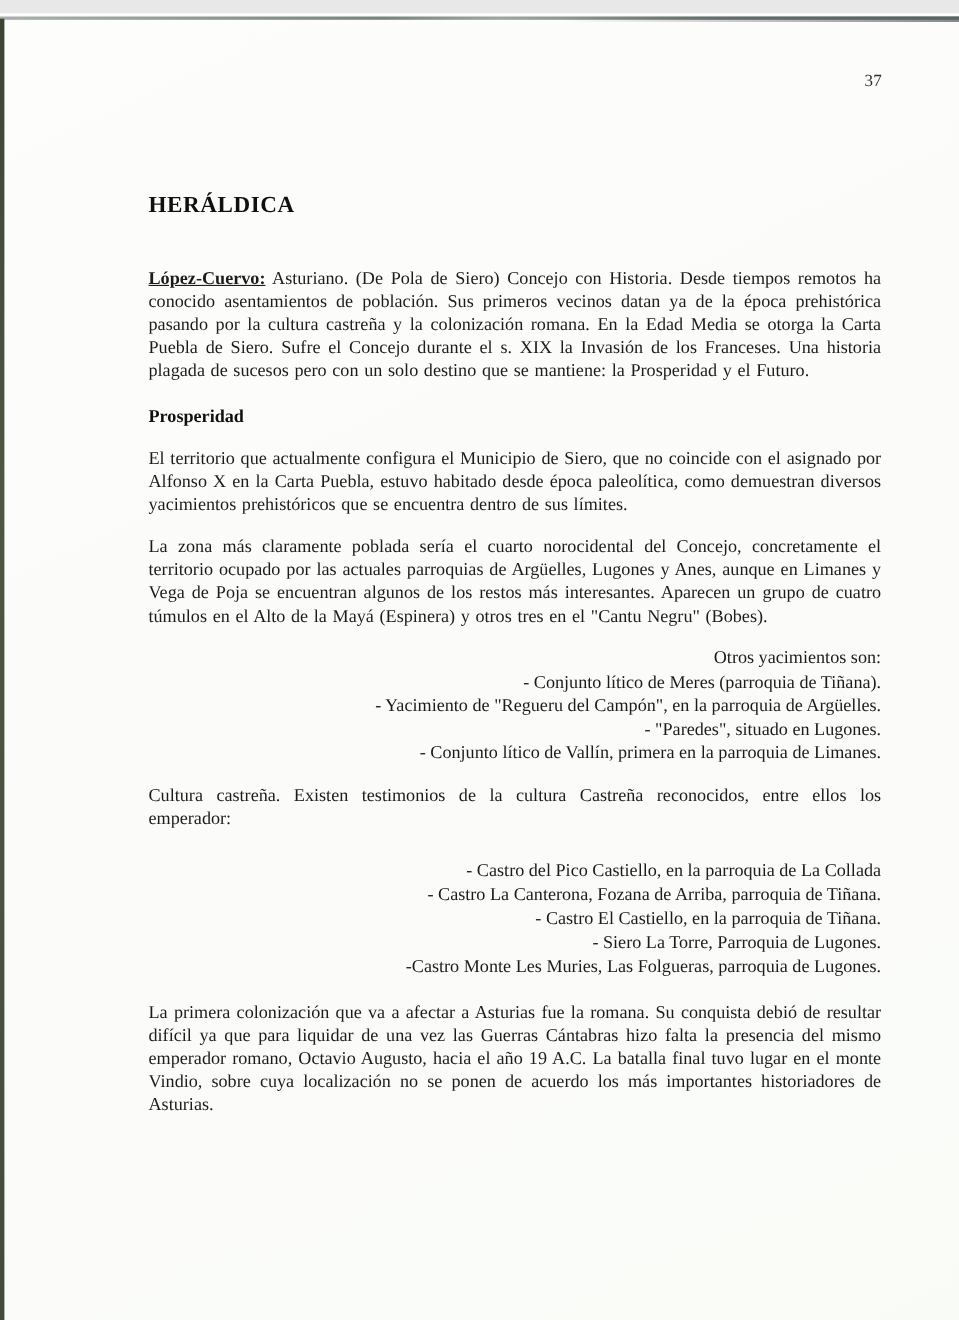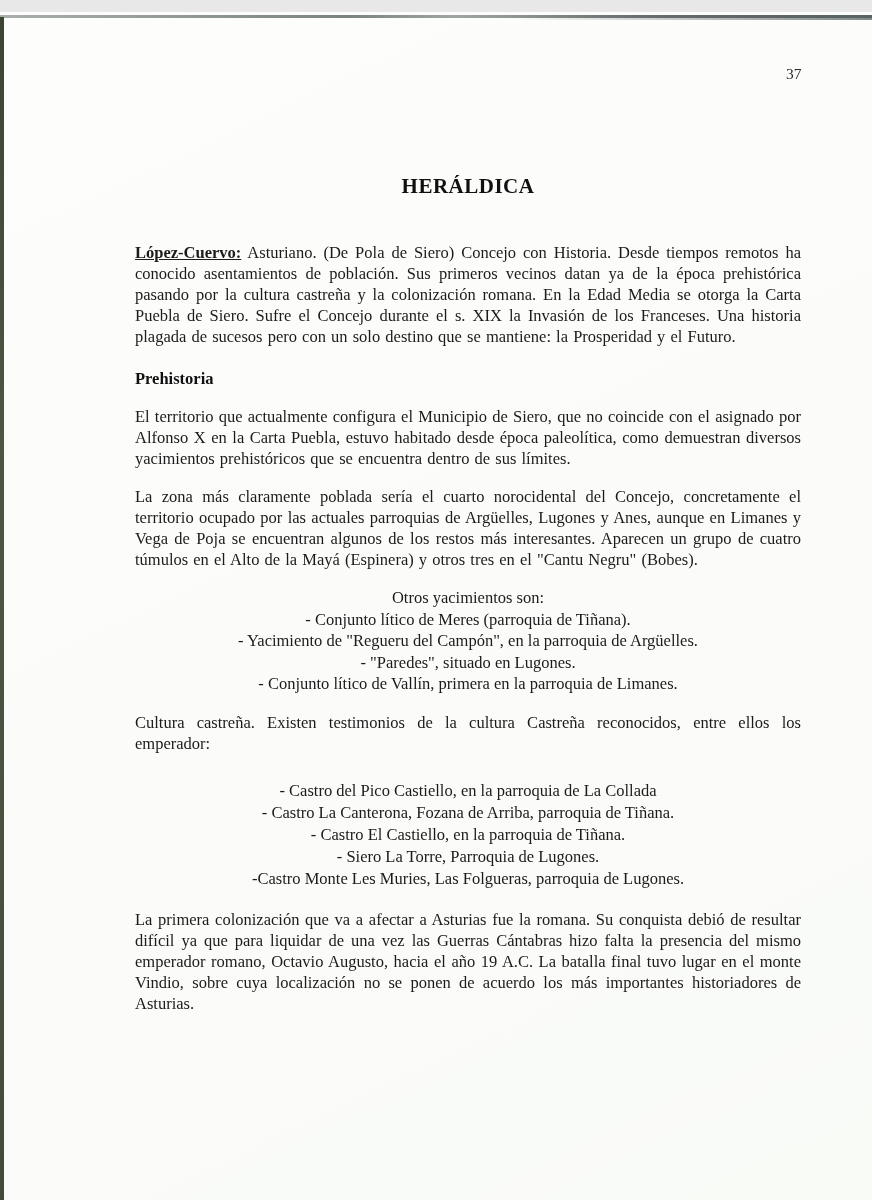--- a/index.html
+++ b/index.html
@@ -34,37 +34,36 @@
     font-size:15.5px; color:#2c2c2c;
   }
   .content {
     position:absolute; left:135px; top:0; width:666px;
     font-size:16.5px; line-height:21px;
     text-align:justify;
     word-spacing:1px;
   }
   h1.doc-title {
     margin:160px 0 0 0;
-    text-align:center;
     font-size:21px; line-height:28px;
     font-weight:bold; letter-spacing:0.5px;
     color:#101010;
     word-spacing:normal;
   }
   p { margin:0; }
   .intro { margin-top:42px; }
   .intro-lead { font-weight:bold; text-decoration:underline; }
   h2.section-heading {
     margin:21px 0 0 0;
     font-size:16.5px; line-height:21px;
     font-weight:bold; color:#101010;
     text-align:left; word-spacing:normal;
   }
   .para { margin-top:17px; }
-  .plain-list { margin-top:17px; text-align:center; word-spacing:normal; }
+  .plain-list { margin-top:17px; text-align:right; word-spacing:normal; }
   .plain-list p { margin:0; line-height:21.5px; }
   .castros-list { margin-top:26px; }
   .castros-list p { line-height:22px; }
   .heading-colonizacion { margin-top:25px; }
   .final-para { margin-top:19px; }
 </style>
 </head>
 <body>
 
 <div class="page">
@@ -74,21 +73,21 @@
   <div class="bottom-scan-shadow"></div>
 
   <div class="page-number">37</div>
 
   <main class="content">
 
     <h1 class="doc-title">HERÁLDICA</h1>
 
     <p class="intro"><span class="intro-lead">López-Cuervo:</span><span> Asturiano. (De Pola de Siero) Concejo con Historia. Desde tiempos remotos ha conocido asentamientos de población. Sus primeros vecinos datan ya de la época prehistórica pasando por la cultura castreña y la colonización romana. En la Edad Media se otorga la Carta Puebla de Siero. Sufre el Concejo durante el s. XIX la Invasión de los Franceses. Una historia plagada de sucesos pero con un solo destino que se mantiene: la Prosperidad y el Futuro.</span></p>
 
-    <h2 class="section-heading">Prehistoria</h2>
+    <h2 class="section-heading">Prosperidad</h2>
 
     <p class="para">El territorio que actualmente configura el Municipio de Siero, que no coincide con el asignado por Alfonso X en la Carta Puebla, estuvo habitado desde época paleolítica, como demuestran diversos yacimientos prehistóricos que se encuentra dentro de sus límites.</p>
 
     <p class="para">La zona más claramente poblada sería el cuarto norocidental del Concejo, concretamente el territorio ocupado por las actuales parroquias de Argüelles, Lugones y Anes, aunque en Limanes y Vega de Poja se encuentran algunos de los restos más interesantes. Aparecen un grupo de cuatro túmulos en el Alto de la Mayá (Espinera) y otros tres en el "Cantu Negru" (Bobes).</p>
 
     <div class="plain-list">
       <p>Otros yacimientos son:</p>
       <p>- Conjunto lítico de Meres (parroquia de Tiñana).</p>
       <p>- Yacimiento de "Regueru del Campón", en la parroquia de Argüelles.</p>
       <p>- "Paredes", situado en Lugones.</p>

